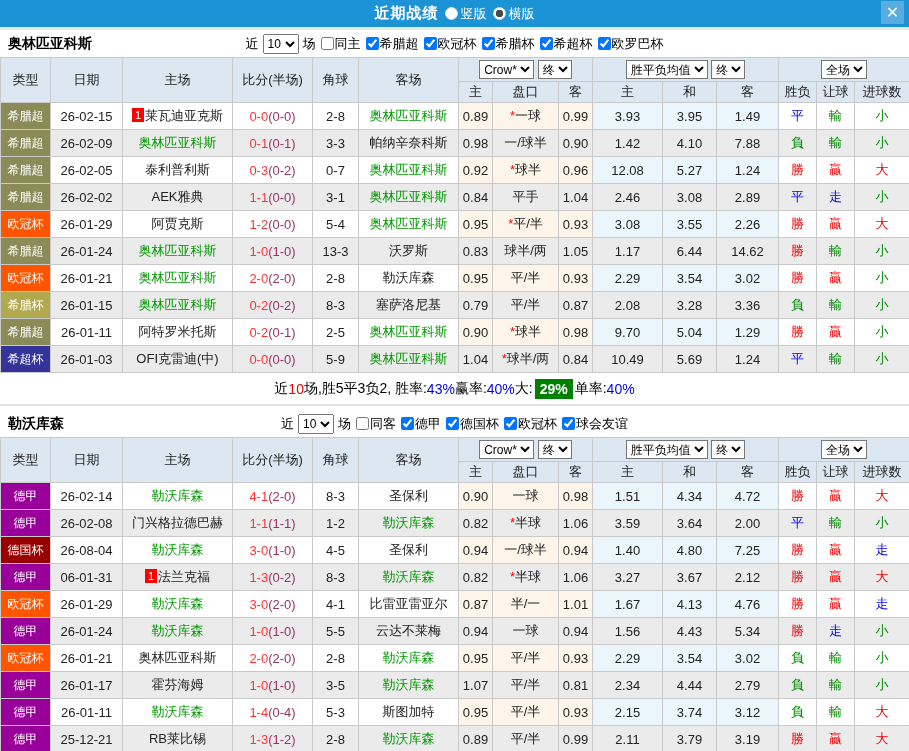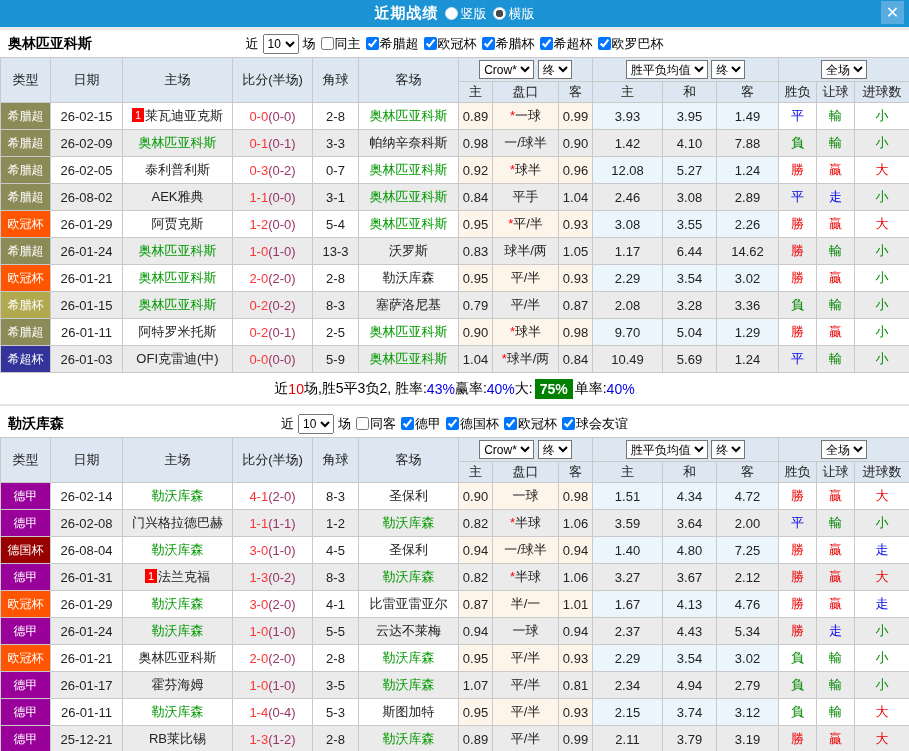--- a/index.html
+++ b/index.html
@@ -204,21 +204,21 @@
           <td class="col-odds">0.96</td>
           <td class="col-wdl">12.08</td>
           <td class="col-wdl">5.27</td>
           <td class="col-wdl">1.24</td>
           <td class="col-res" style="color: rgb(238, 0, 0);">勝</td>
           <td class="col-res" style="color: rgb(238, 0, 0);">贏</td>
           <td class="col-res" style="color: rgb(238, 0, 0);">大</td>
         </tr>
         <tr class="row-even">
           <td class="col-type" style="background: rgb(139, 139, 88);">希腊超</td>
-          <td class="col-date">26-08-02</td>
+          <td class="col-date">26-02-02</td>
           <td class="col-team"><span>AEK雅典</span></td>
           <td class="col-score"><span class="score-ft">1-1</span><span class="score-ht">(0-0)</span></td>
           <td class="col-corner">3-1</td>
           <td class="col-team"><span class="team-green">奥林匹亚科斯</span></td>
           <td class="col-odds">0.84</td>
           <td class="col-odds">平手</td>
           <td class="col-odds">1.04</td>
           <td class="col-wdl">2.46</td>
           <td class="col-wdl">3.08</td>
           <td class="col-wdl">2.89</td>
@@ -332,21 +332,21 @@
   </table>
 
   <div class="summary">
       <span class="sum-black">近</span>
       <span class="sum-red">10</span>
       <span class="sum-black">场,胜5平3负2, 胜率:</span>
       <span class="sum-blue">43%</span>
       <span class="sum-black"> 赢率:</span>
       <span class="sum-blue">40%</span>
       <span class="sum-black"> 大:</span>
-      <span class="sum-badge">75%</span>
+      <span class="sum-badge">29%</span>
       <span class="sum-black"> 单率:</span>
       <span class="sum-blue">40%</span>
     </div>
 </div>
 
 <div class="section section-2">
   <div class="filter-row">
     <span class="team-name">勒沃库森</span>
     <div class="filter-center">
       <span>近</span>
@@ -472,21 +472,21 @@
           <td class="col-odds">0.94</td>
           <td class="col-wdl">1.40</td>
           <td class="col-wdl">4.80</td>
           <td class="col-wdl">7.25</td>
           <td class="col-res" style="color: rgb(238, 0, 0);">勝</td>
           <td class="col-res" style="color: rgb(238, 0, 0);">贏</td>
           <td class="col-res" style="color: rgb(0, 0, 238);">走</td>
         </tr>
         <tr class="row-even">
           <td class="col-type" style="background: rgb(153, 0, 153);">德甲</td>
-          <td class="col-date">26-01-31</td>
+          <td class="col-date">06-01-31</td>
           <td class="col-team"><span class="rank-badge">1</span><span>法兰克福</span></td>
           <td class="col-score"><span class="score-ft">1-3</span><span class="score-ht">(0-2)</span></td>
           <td class="col-corner">8-3</td>
           <td class="col-team"><span class="team-green">勒沃库森</span></td>
           <td class="col-odds">0.82</td>
           <td class="col-odds"><span class="star">*</span>半球</td>
           <td class="col-odds">1.06</td>
           <td class="col-wdl">3.27</td>
           <td class="col-wdl">3.67</td>
           <td class="col-wdl">2.12</td>
@@ -514,21 +514,21 @@
         <tr class="row-even">
           <td class="col-type" style="background: rgb(153, 0, 153);">德甲</td>
           <td class="col-date">26-01-24</td>
           <td class="col-team"><span class="team-green">勒沃库森</span></td>
           <td class="col-score"><span class="score-ft">1-0</span><span class="score-ht">(1-0)</span></td>
           <td class="col-corner">5-5</td>
           <td class="col-team"><span>云达不莱梅</span></td>
           <td class="col-odds">0.94</td>
           <td class="col-odds">一球</td>
           <td class="col-odds">0.94</td>
-          <td class="col-wdl">2.37</td>
+          <td class="col-wdl">1.56</td>
           <td class="col-wdl">4.43</td>
           <td class="col-wdl">5.34</td>
           <td class="col-res" style="color: rgb(238, 0, 0);">勝</td>
           <td class="col-res" style="color: rgb(0, 0, 238);">走</td>
           <td class="col-res" style="color: rgb(0, 136, 0);">小</td>
         </tr>
         <tr class="row-odd">
           <td class="col-type" style="background: rgb(255, 85, 0);">欧冠杯</td>
           <td class="col-date">26-01-21</td>
           <td class="col-team"><span>奥林匹亚科斯</span></td>
@@ -549,21 +549,21 @@
           <td class="col-type" style="background: rgb(153, 0, 153);">德甲</td>
           <td class="col-date">26-01-17</td>
           <td class="col-team"><span>霍芬海姆</span></td>
           <td class="col-score"><span class="score-ft">1-0</span><span class="score-ht">(1-0)</span></td>
           <td class="col-corner">3-5</td>
           <td class="col-team"><span class="team-green">勒沃库森</span></td>
           <td class="col-odds">1.07</td>
           <td class="col-odds">平/半</td>
           <td class="col-odds">0.81</td>
           <td class="col-wdl">2.34</td>
-          <td class="col-wdl">4.94</td>
+          <td class="col-wdl">4.44</td>
           <td class="col-wdl">2.79</td>
           <td class="col-res" style="color: rgb(0, 136, 0);">負</td>
           <td class="col-res" style="color: rgb(0, 136, 0);">輸</td>
           <td class="col-res" style="color: rgb(0, 136, 0);">小</td>
         </tr>
         <tr class="row-odd">
           <td class="col-type" style="background: rgb(153, 0, 153);">德甲</td>
           <td class="col-date">26-01-11</td>
           <td class="col-team"><span class="team-green">勒沃库森</span></td>
           <td class="col-score"><span class="score-ft">1-4</span><span class="score-ht">(0-4)</span></td>

